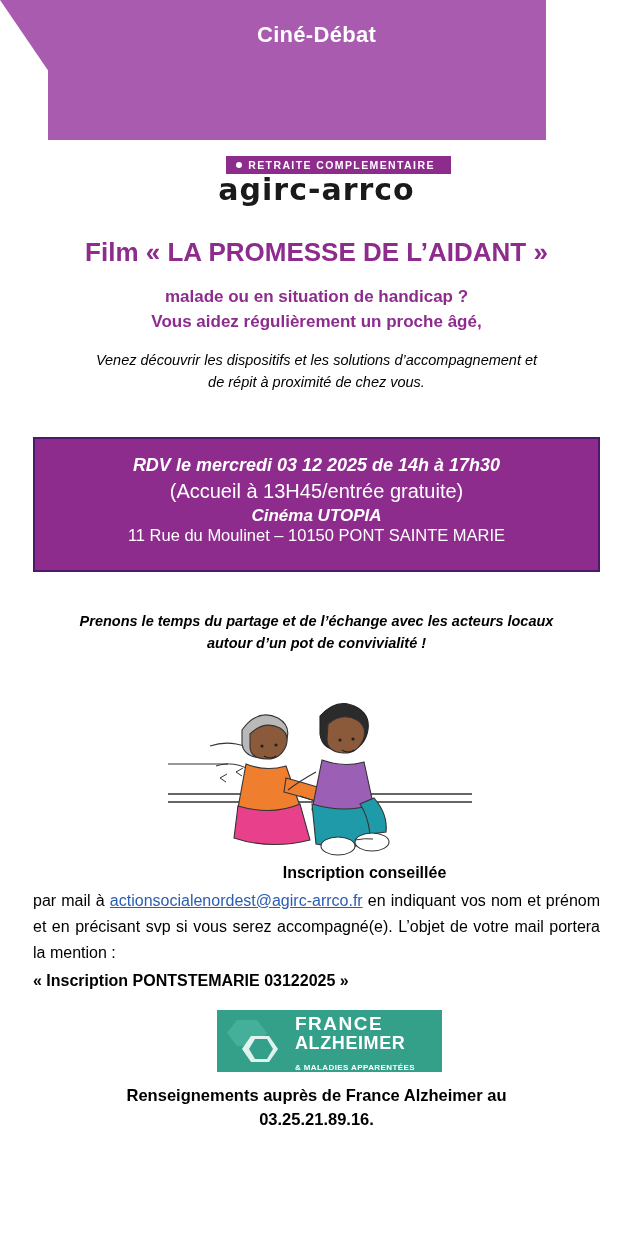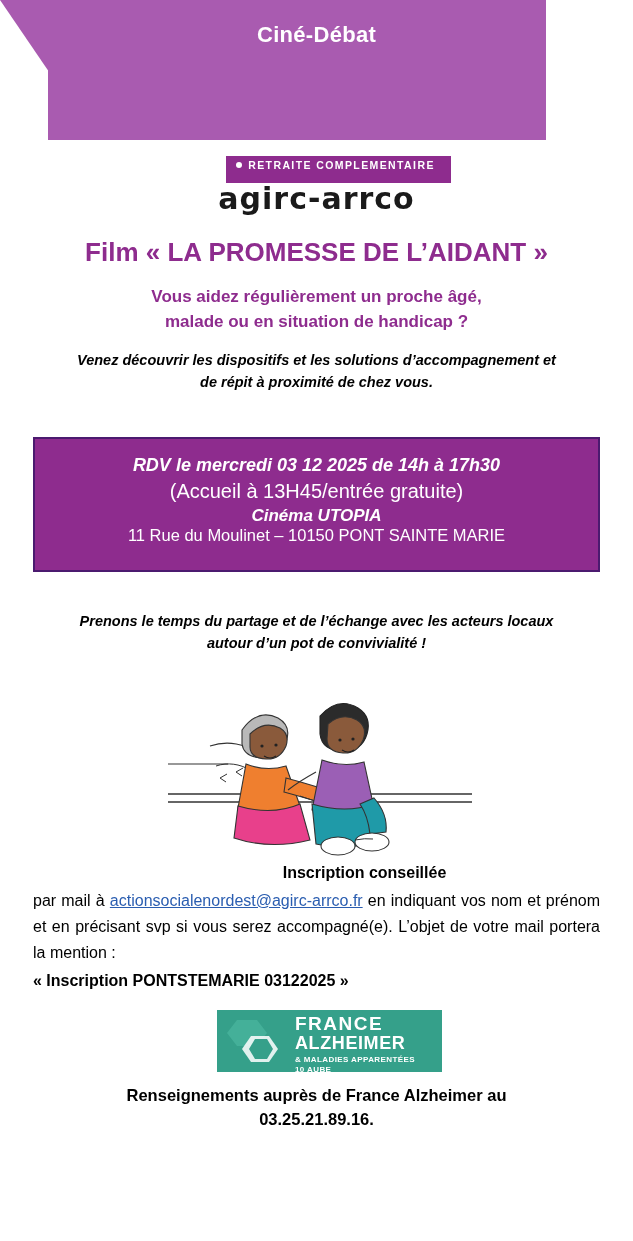--- a/index.html
+++ b/index.html
@@ -63,21 +63,21 @@
     width: 633px;
     text-align: center;
   }
   .agirc-top {
     display: inline-block;
     background: #8e2c8e;
     color: #ffffff;
     font-size: 10.5px;
     font-weight: bold;
     letter-spacing: 1.4px;
-    padding: 3px 16px 12px 10px;
+    padding: 3px 16px 3px 10px;
     position: relative;
     left: 6px;
     margin-left: 32px;
   }
   .agirc-top .dot {
     display: inline-block;
     width: 6px;
     height: 6px;
     border-radius: 50%;
     background: #ffffff;
@@ -116,21 +116,21 @@
     line-height: 1.45;
   }
   .intro {
     position: absolute;
     top: 350px;
     left: 36px;
     width: 561px;
     text-align: center;
     font-size: 14.5px;
     font-style: italic;
-    font-weight: bold;
+    font-weight: normal;
     line-height: 1.5;
   }
 
   
   .info-box {
     position: absolute;
     top: 437px;
     left: 33px;
     width: 567px;
     height: 135px;
@@ -246,21 +246,21 @@
   .fa-alz {
     font-size: 18px;
     font-weight: bold;
     letter-spacing: 0.6px;
     line-height: 1.05;
   }
   .fa-sub {
     font-size: 8px;
     font-weight: bold;
     letter-spacing: .4px;
-    margin-top: 2px;
+    margin-top: 10px;
   }
   .fa-dept {
     font-size: 8px;
     font-weight: bold;
     letter-spacing: .4px;
     margin-top: 1px;
   }
 
   
   .footer {
@@ -286,22 +286,22 @@
 <div class="agirc-logo">
   <div class="agirc-top">
     <span class="dot"></span><span>RETRAITE COMPLEMENTAIRE</span>
   </div>
   <div class="agirc-name">agirc-arrco</div>
 </div>
 
 <div class="film-title">Film « LA PROMESSE DE L’AIDANT »</div>
 
 <div class="subtitle">
+  <div>malade ou en situation de handicap ?</div>
   <div>Vous aidez régulièrement un proche âgé,</div>
-  <div>malade ou en situation de handicap ?</div>
 </div>
 
 <div class="intro">
   <div>Venez découvrir les dispositifs et les solutions d’accompagnement et</div>
   <div>de répit à proximité de chez vous.</div>
 </div>
 
 <div class="info-box">
   <div class="info-line1">RDV le mercredi  03 12 2025 de 14h à 17h30</div>
   <div class="info-line2">(Accueil à 13H45/entrée gratuite)</div>

